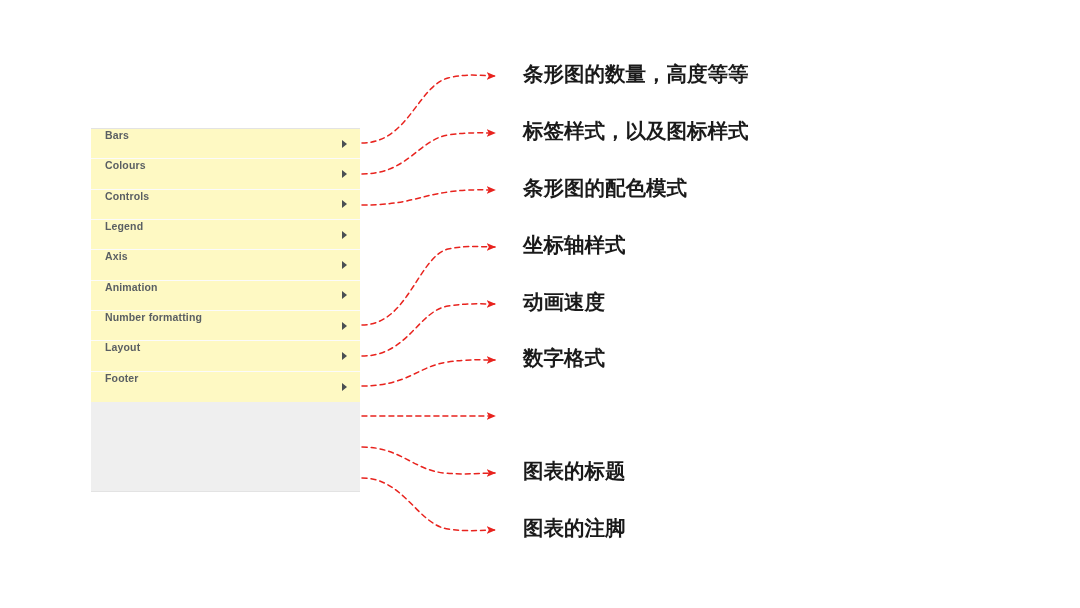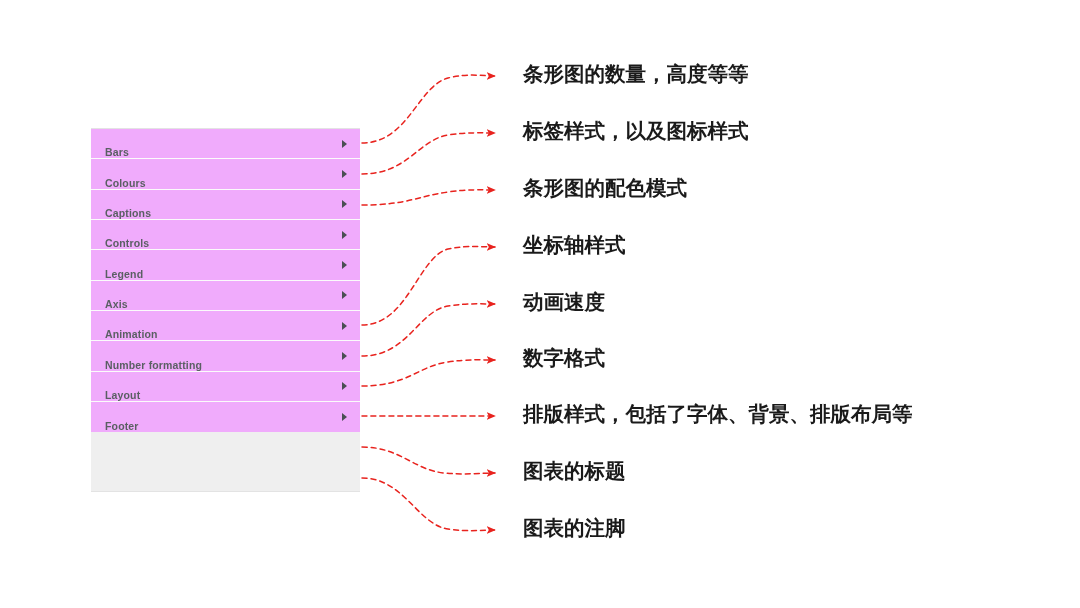--- a/index.html
+++ b/index.html
@@ -25,24 +25,24 @@
     height: 364px;
     background: #efefef;
     box-sizing: border-box;
     border-top: 1px solid #e3e3e3;
     border-bottom: 1px solid #e3e3e3;
   }
   .menu-row {
     position: relative;
     height: 30.33px;
     display: flex;
-    align-items: flex-end;
+    align-items: flex-start;
     box-sizing: border-box;
     border-bottom: 1px solid #fbfbfb;
-    background: #f0abfc;
+    background: #fef9c3;
     cursor: pointer;
   }
   .menu-row:last-child { border-bottom: none; }
   .menu-row .menu-label {
     margin-left: 14px;
     font-size: 10.5px;
     font-weight: bold;
     color: #5a5f63;
     letter-spacing: 0.15px;
     white-space: nowrap;
@@ -93,24 +93,20 @@
       <span class="menu-label">Bars</span>
       <span class="chevron-right-icon"></span>
     </div>
 
 
     <div class="menu-row">
       <span class="menu-label">Colours</span>
       <span class="chevron-right-icon"></span>
     </div>
 
-    <div class="menu-row">
-      <span class="menu-label">Captions</span>
-      <span class="chevron-right-icon"></span>
-    </div>
 
     <div class="menu-row">
       <span class="menu-label">Controls</span>
       <span class="chevron-right-icon"></span>
     </div>
 
     <div class="menu-row">
       <span class="menu-label">Legend</span>
       <span class="chevron-right-icon"></span>
     </div>
@@ -161,17 +157,16 @@
       <path d="M362,478 C404,478 418,525 448,529 C468,532 482,530 495,530"></path>
     </g>
   </svg>
 
   <div class="annotation" style="top:64px">条形图的数量，高度等等</div>
   <div class="annotation" style="top:121px">标签样式，以及图标样式</div>
   <div class="annotation" style="top:178px">条形图的配色模式</div>
   <div class="annotation" style="top:235px">坐标轴样式</div>
   <div class="annotation" style="top:292px">动画速度</div>
   <div class="annotation" style="top:348px">数字格式</div>
-  <div class="annotation" style="top:404px">排版样式，包括了字体、背景、排版布局等</div>
   <div class="annotation" style="top:461px">图表的标题</div>
   <div class="annotation" style="top:518px">图表的注脚</div>
 
 </div>
 
 </body></html>

